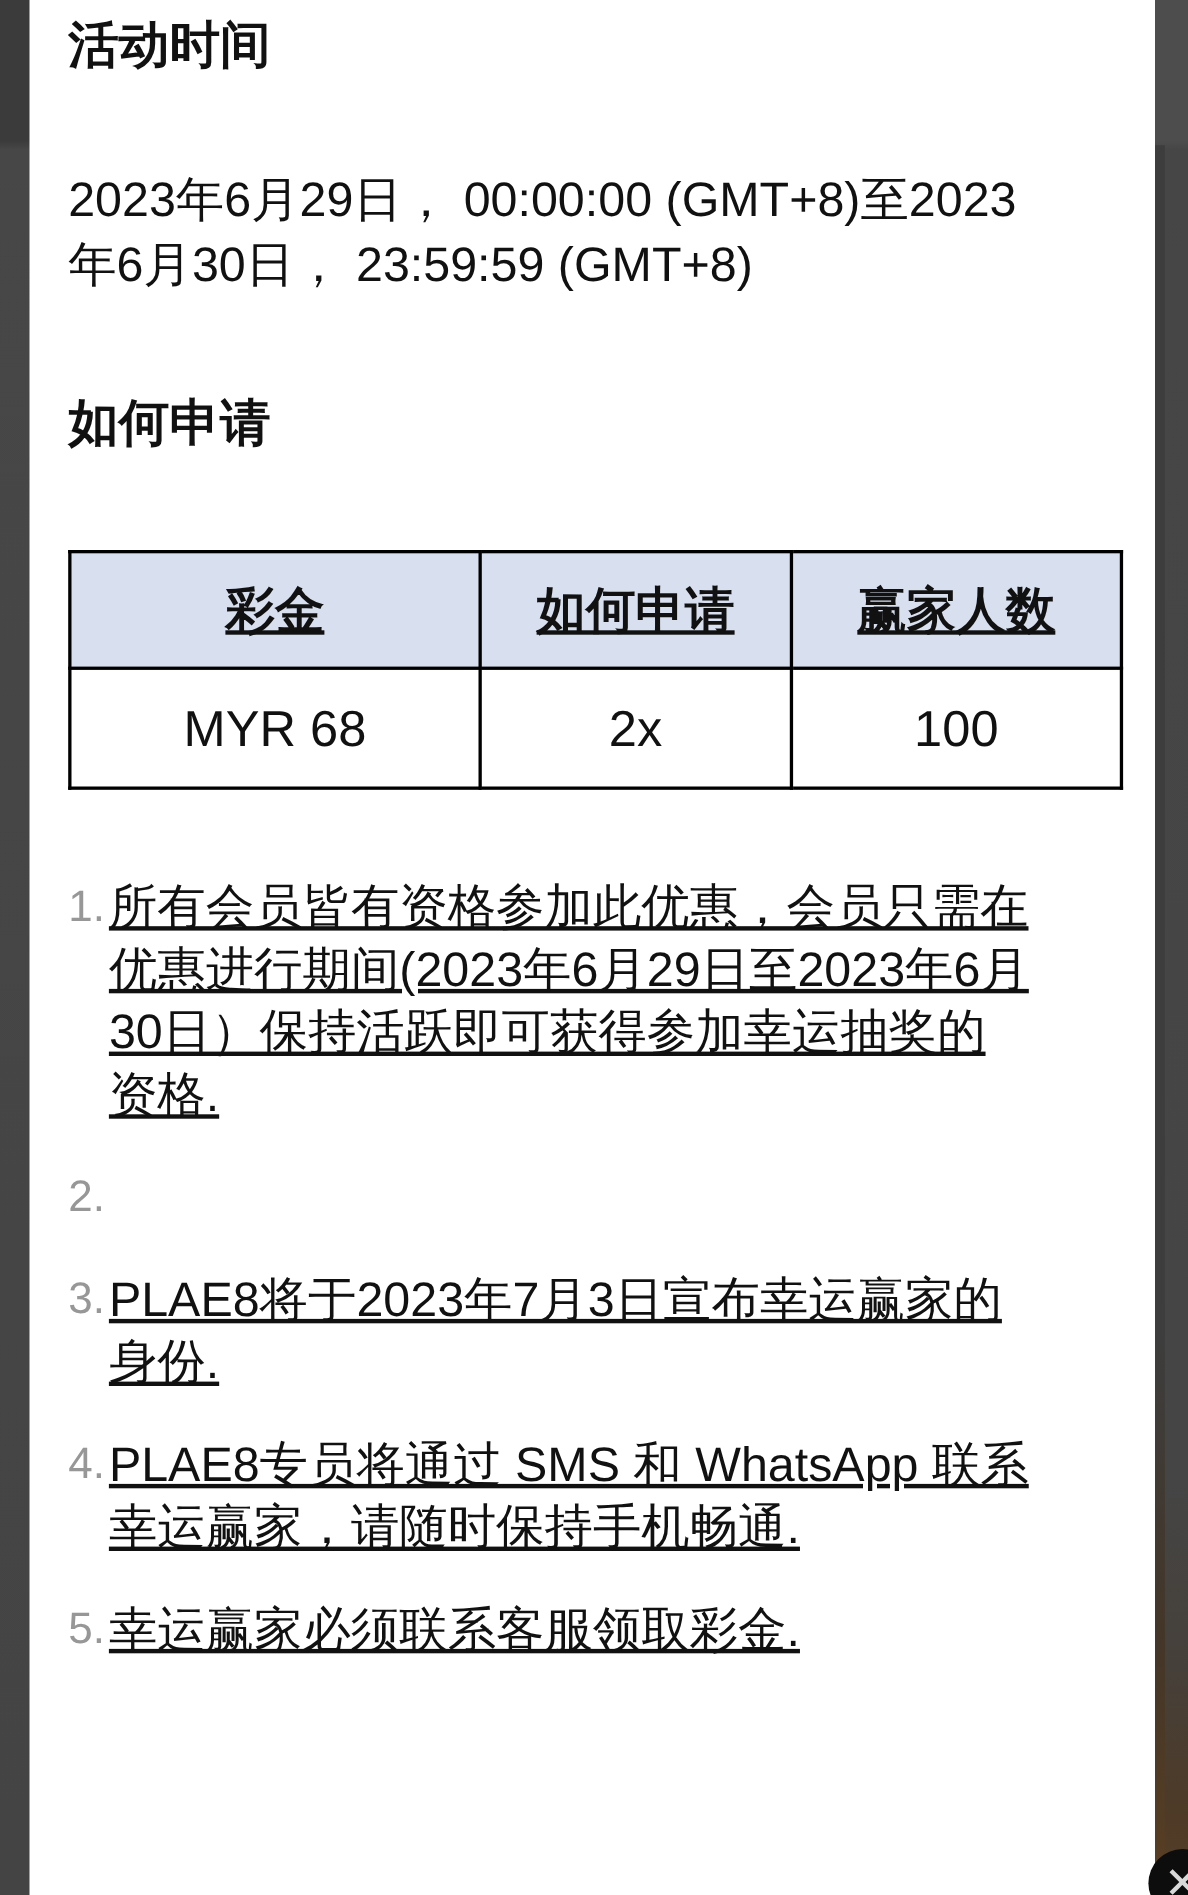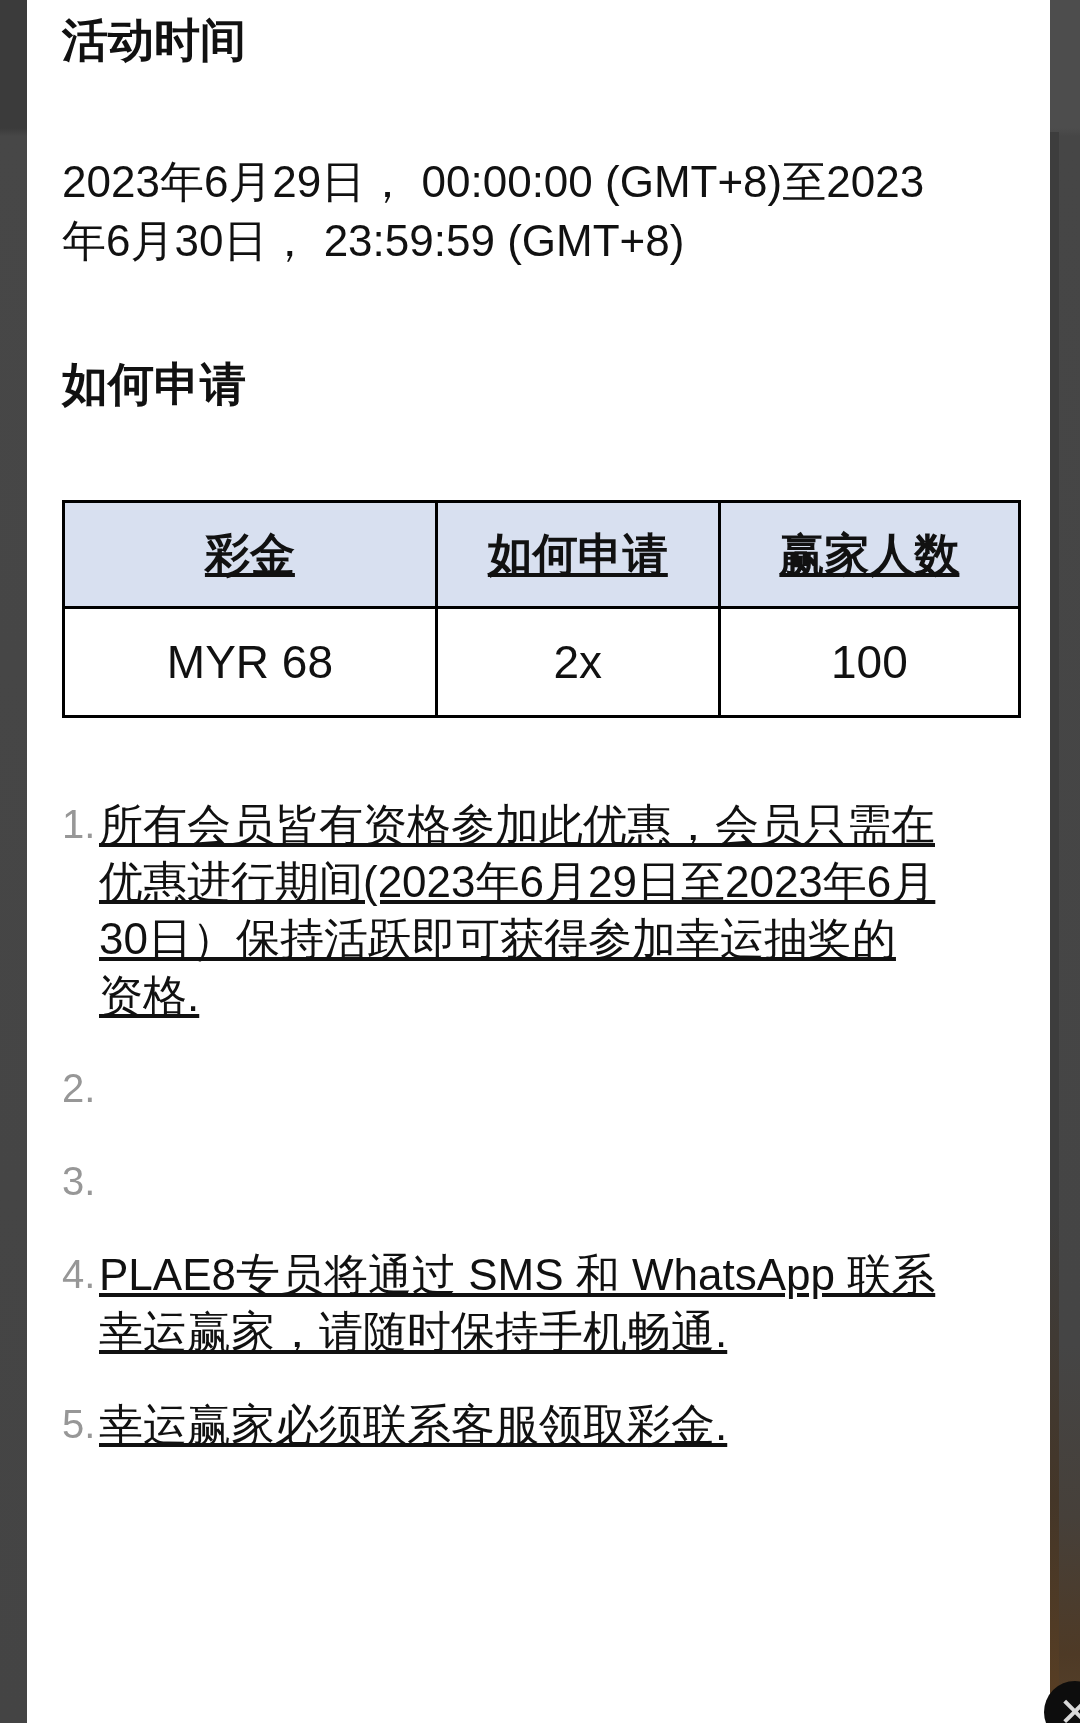--- a/index.html
+++ b/index.html
@@ -150,20 +150,22 @@
 30日）保持活跃即可获得参加幸运抽奖的
 资格.</span>
       </li>
 
       <li>
         <span class="li-num">2.</span>
       </li>
 
       <li>
         <span class="li-num">3.</span>
+        <span class="li-text">PLAE8将于2023年7月3日宣布幸运赢家的
+身份.</span>
       </li>
 
       <li>
         <span class="li-num">4.</span>
         <span class="li-text">PLAE8专员将通过 SMS 和 WhatsApp 联系
 幸运赢家，请随时保持手机畅通.</span>
       </li>
 
       <li>
         <span class="li-num">5.</span>

